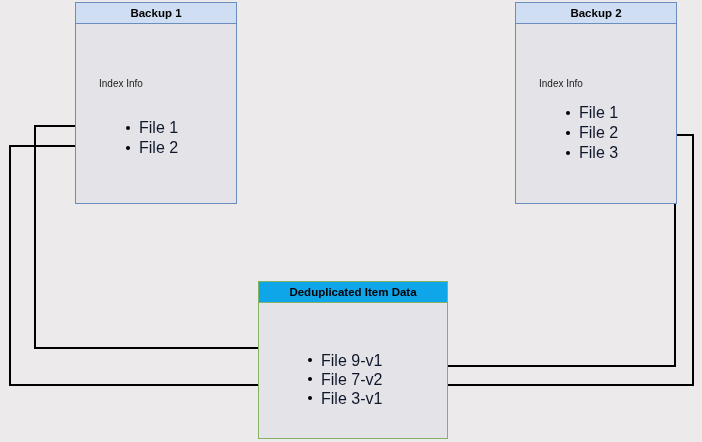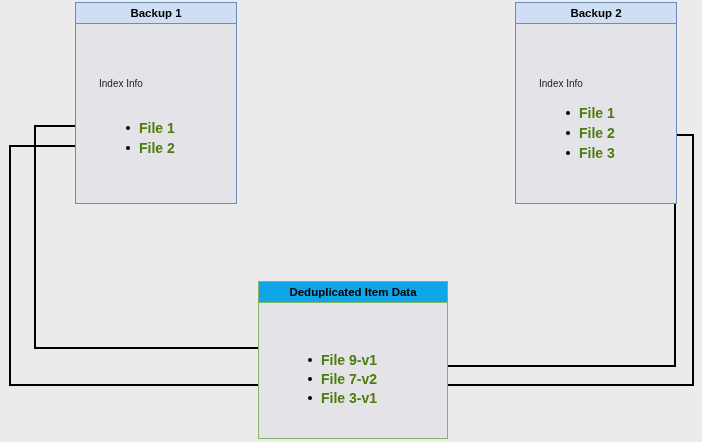--- a/index.html
+++ b/index.html
@@ -62,27 +62,26 @@
     white-space: nowrap;
   }
   .file-list {
     position: absolute;
     margin: 0;
     padding: 0;
     list-style: none;
   }
   .file-list li {
     position: relative;
-    font-size: 14px;
-    color: #4d7c0f;
+    font-size: 16px;
+    color: #0f172a;
     white-space: nowrap;
     height: 20px;
     line-height: 20px;
     padding-left: 13px;
-    font-weight: bold;
   }
   .file-list li::before {
     content: "";
     position: absolute;
     left: 0;
     top: 8px;
     width: 4px;
     height: 4px;
     border-radius: 50%;
     background: #000000;

